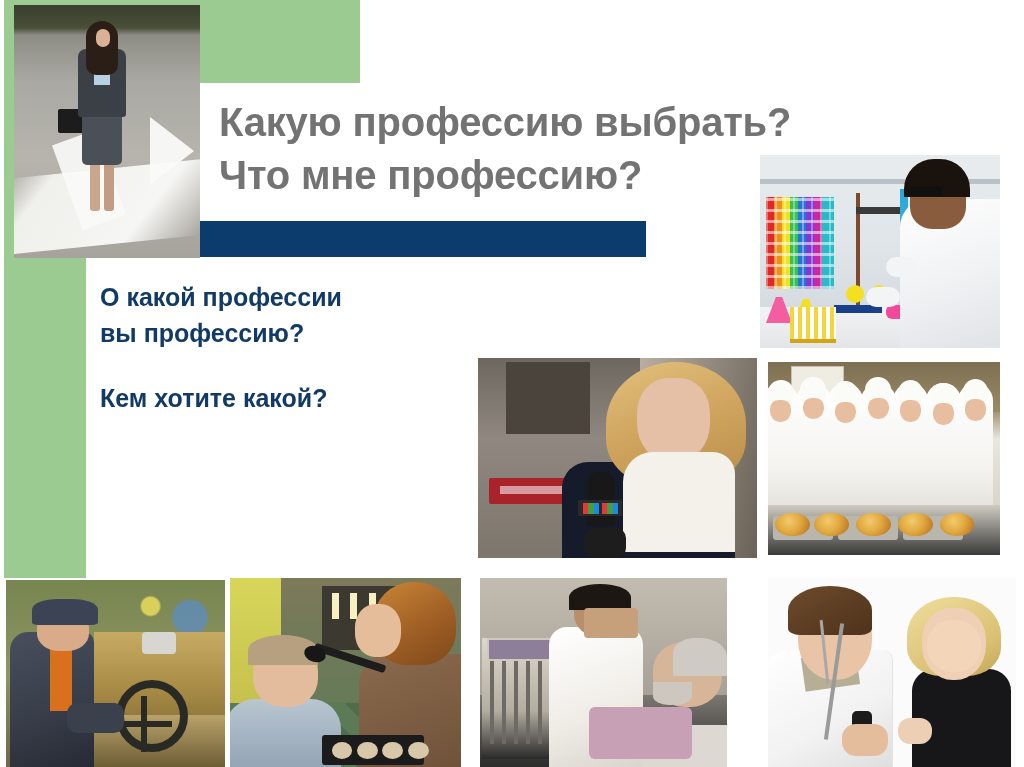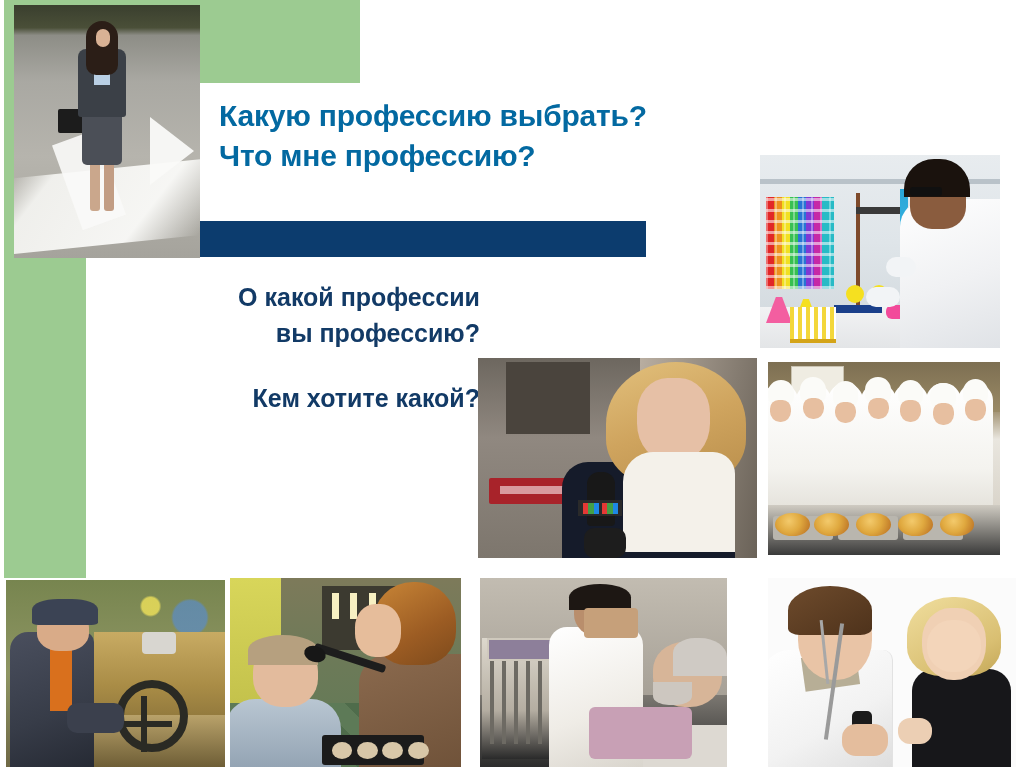--- a/index.html
+++ b/index.html
@@ -43,39 +43,39 @@
     height: 36px;
     background: #0c3c6e;
   }
 
   
   .title {
     position: absolute;
     left: 219px;
     top: 96px;
     width: 560px;
-    color: #0369a1;
-    font-size: 30px;
+    color: #737373;
+    font-size: 40px;
     font-weight: bold;
     line-height: 1.32;
     letter-spacing: -0.2px;
   }
   .title .line { display: block; white-space: nowrap; }
 
   .body-text {
     position: absolute;
     left: 100px;
     top: 280px;
     width: 380px;
     color: #123a66;
     font-size: 25px;
     font-weight: bold;
     line-height: 1.42;
   }
-  .body-text .line { display: block; white-space: nowrap; text-align: right; }
+  .body-text .line { display: block; white-space: nowrap; }
   .body-text .gap { display: block; height: 30px; }
 
   
   .photo {
     position: absolute;
     overflow: hidden;
     background: #cfcfcf;
   }
   .photo .ph-inner {
     position: absolute;

